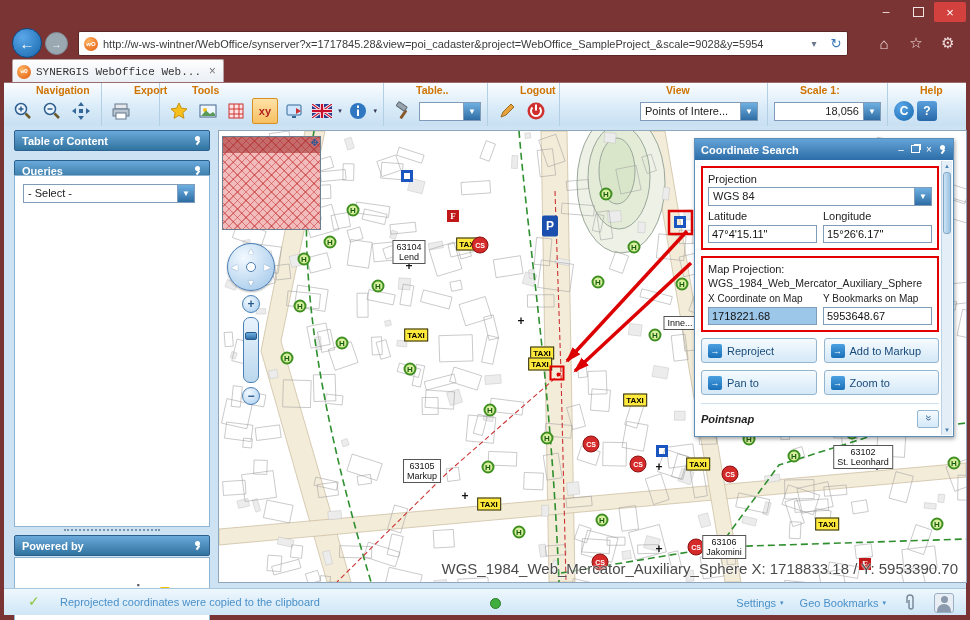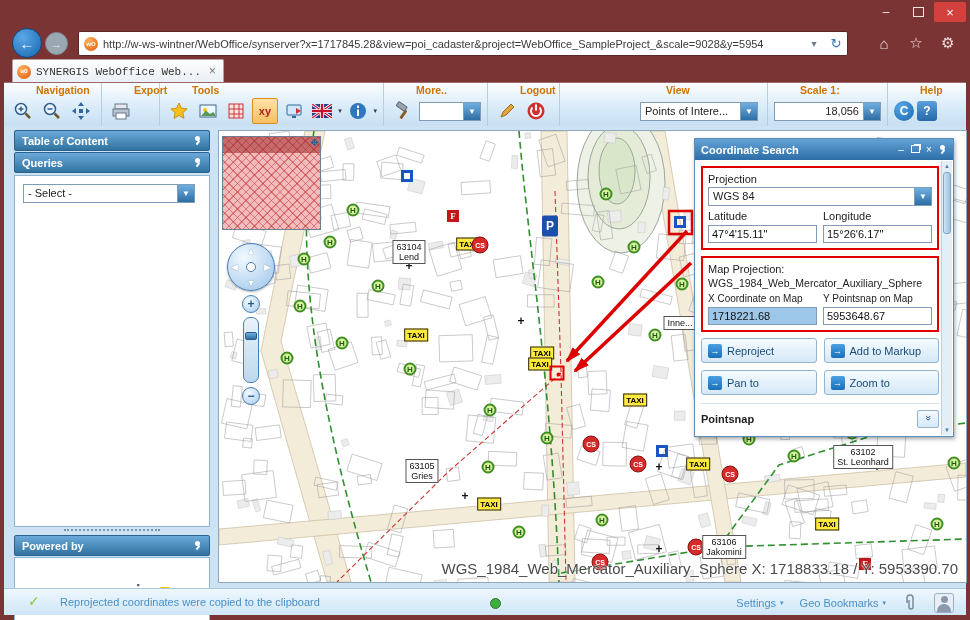--- a/index.html
+++ b/index.html
@@ -54,21 +54,21 @@
 
   
   #main{position:absolute;left:4px;top:126px;width:962px;height:462px;background:#cde2f2;}
 
   
   .hdr{position:absolute;left:10px;width:196px;height:21px;background:linear-gradient(#6aa9da,#31739f);border:1px solid #2a618f;border-radius:2px;box-sizing:border-box;color:#fff;font-size:11px;font-weight:bold;display:flex;align-items:center;padding:0 7px;}
   .pin{position:relative;width:9px;height:9px;margin-left:auto;}
   .pin::before{content:"";position:absolute;left:2px;top:0;width:5px;height:5px;background:#fff;border-radius:50%;}
   .pin::after{content:"";position:absolute;left:4px;top:4px;width:1.5px;height:5px;background:#fff;transform:rotate(35deg);}
   #toc-hdr{top:4px;}
-  #queries-hdr{top:26px;}
+  #queries-hdr{top:34px;}
   #queries-body{position:absolute;left:10px;top:49px;width:196px;height:352px;background:#fff;border:1px solid #8fb4d2;box-sizing:border-box;}
   #queries-body .combo{margin:8px;width:172px;}
   #sidebar-resize{position:absolute;left:60px;top:403px;width:96px;height:4px;border-top:2px dotted #7a94aa;}
   #powered-hdr{top:409px;}
   #logos{position:absolute;left:10px;top:431px;width:196px;height:151px;background:#fff;border:1px solid #8fb4d2;box-sizing:border-box;}
   #synergis-logo{margin:22px auto 0;text-align:center;font-size:25px;color:#5b5f6a;letter-spacing:0.5px;}
   #synergis-logo .mark{display:inline-block;width:9px;height:16px;background:#f5c400;transform:skewX(-18deg);margin-left:3px;}
 
   
   #map{position:absolute;left:214px;top:4px;width:747px;height:451px;background:#fff;border:1px solid #8fa8bd;box-sizing:content-box;overflow:hidden;}
@@ -119,21 +119,21 @@
   .redbox{border:2px solid #e20000;padding:5px;margin-bottom:6px;}
   .flabel{font-size:11px;color:#222;margin-bottom:2px;}
   .two-col{display:flex;gap:6px;margin-top:4px;}
   .two-col > div{flex:1;min-width:0;}
   .pinput{width:100%;box-sizing:border-box;height:18px;border:1px solid #7f9db9;font-size:11px;padding:0 3px;background:#fff;color:#111;font-family:"Liberation Sans",sans-serif;}
   .pinput.selected{background:#9cc7e8;}
   .mp-value{font-size:10.5px;color:#222;margin:1px 0 2px 0;white-space:nowrap;}
   .btn-grid{display:grid;grid-template-columns:1fr 1fr;gap:7px;margin:2px 0 8px 0;}
   .pbutton{height:23px;display:flex;align-items:center;gap:5px;padding:0 6px;background:linear-gradient(#f6fbff,#d4e8f7);border:1px solid #93b5cf;border-radius:3px;font-size:11px;color:#184a7a;}
   .pbutton .bicon{width:14px;height:14px;border-radius:2px;background:linear-gradient(#4aa0e0,#1a70b8);color:#fff;font-size:9px;line-height:14px;text-align:center;flex:0 0 auto;}
-  #pointsnap-row{display:flex;align-items:center;border-top:1px solid #cfe0ee;padding-top:6px;}
+  #pointsnap-row{display:flex;align-items:center;border-top:1px solid #cfe0ee;padding-top:6px;font-style:italic;}
   #pointsnap-row .t{font-size:11px;font-weight:bold;color:#222;flex:1;}
   #pointsnap-toggle{width:20px;height:16px;border:1px solid #93b5cf;border-radius:2px;background:linear-gradient(#f6fbff,#d4e8f7);color:#28598c;font-size:10px;text-align:center;line-height:14px;}
   #pointsnap-toggle span{display:inline-block;transform:rotate(90deg);}
   #panel-scroll{position:absolute;right:1px;top:22px;bottom:1px;width:10px;background:#e4eef7;border-left:1px solid #bcd2e4;display:flex;flex-direction:column;}
   #panel-scroll .sb{height:10px;color:#4a7fb5;font-size:6px;text-align:center;line-height:10px;}
   #panel-scroll .thumb{flex:0 0 60px;margin:1px;background:linear-gradient(90deg,#cde3f4,#9cc2e0);border:1px solid #7fa8c8;border-radius:3px;}
   #panel-scroll .space{flex:1;}
 
   
   #statusbar{position:absolute;left:4px;top:588px;width:962px;height:26px;background:linear-gradient(#eef7fd,#cfe6f7);border-top:1px solid #a8c8e0;}
@@ -274,21 +274,21 @@
               <circle cx="10" cy="10" r="8" fill="#2f77c0"></circle>
               <rect x="9" y="8.5" width="2" height="6.5" fill="#fff"></rect>
               <rect x="9" y="4.5" width="2" height="2.5" fill="#fff"></rect>
             </svg>
         </div>
         <span class="tiny-caret">▾</span>
       </div>
     </div>
 
     <div class="tgroup" style="width:104px">
-      <div class="tgroup-label">More..</div>
+      <div class="tgroup-label">Table..</div>
       <div class="ticons">
         <div class="tbtn">
           <svg width="20" height="20" viewBox="0 0 20 20">
               <rect x="9" y="8" width="3" height="10" rx="1" fill="#8a5a2a" transform="rotate(35 10 13)"></rect>
               <rect x="4" y="3" width="10" height="5" rx="1" fill="#9aa4ae" stroke="#5a6670" transform="rotate(35 9 5)"></rect>
             </svg>
         </div>
         <div class="combo" style="width:62px">
           <span class="val"></span>
           <span class="ccaret">▼</span>
@@ -451,21 +451,21 @@
           <div class="mk cross" style="left: 246px; top: 365px;">+</div>
           <div class="mk cross" style="left: 658px; top: 336px;">+</div>
           <div class="mk psign" style="left: 331px; top: 95px;">P</div>
           <div class="mk target" style="left: 338px; top: 242px;"></div>
           <div class="mk mlabel" style="left: 190px; top: 121px;">
             <div>63104</div>
             <div>Lend</div>
           </div>
           <div class="mk mlabel" style="left: 203px; top: 340px;">
             <div>63105</div>
-            <div>Gries</div>
+            <div>Markup</div>
           </div>
           <div class="mk mlabel" style="left: 505px; top: 416px;">
             <div>63106</div>
             <div>Jakomini</div>
           </div>
           <div class="mk mlabel" style="left: 644px; top: 326px;">
             <div>63102</div>
             <div>St. Leonhard</div>
           </div>
           <div class="mk mlabel" style="left: 461px; top: 192px;">
@@ -535,21 +535,21 @@
 
           <div class="redbox">
             <div class="flabel">Map Projection:</div>
             <div class="mp-value">WGS_1984_Web_Mercator_Auxiliary_Sphere</div>
             <div class="two-col">
               <div>
                 <div class="flabel" style="font-size:10px">X Coordinate on Map</div>
                 <input class="pinput selected" value="1718221.68" style="">
               </div>
               <div>
-                <div class="flabel" style="font-size:10px">Y Pointsnap on Map</div>
+                <div class="flabel" style="font-size:10px">Y Bookmarks on Map</div>
                 <input class="pinput" value="5953648.67" style="">
               </div>
             </div>
           </div>
 
           <div class="btn-grid">
             <div class="pbutton">
               <span class="bicon">→</span>
               <span>Reproject</span>
             </div>

